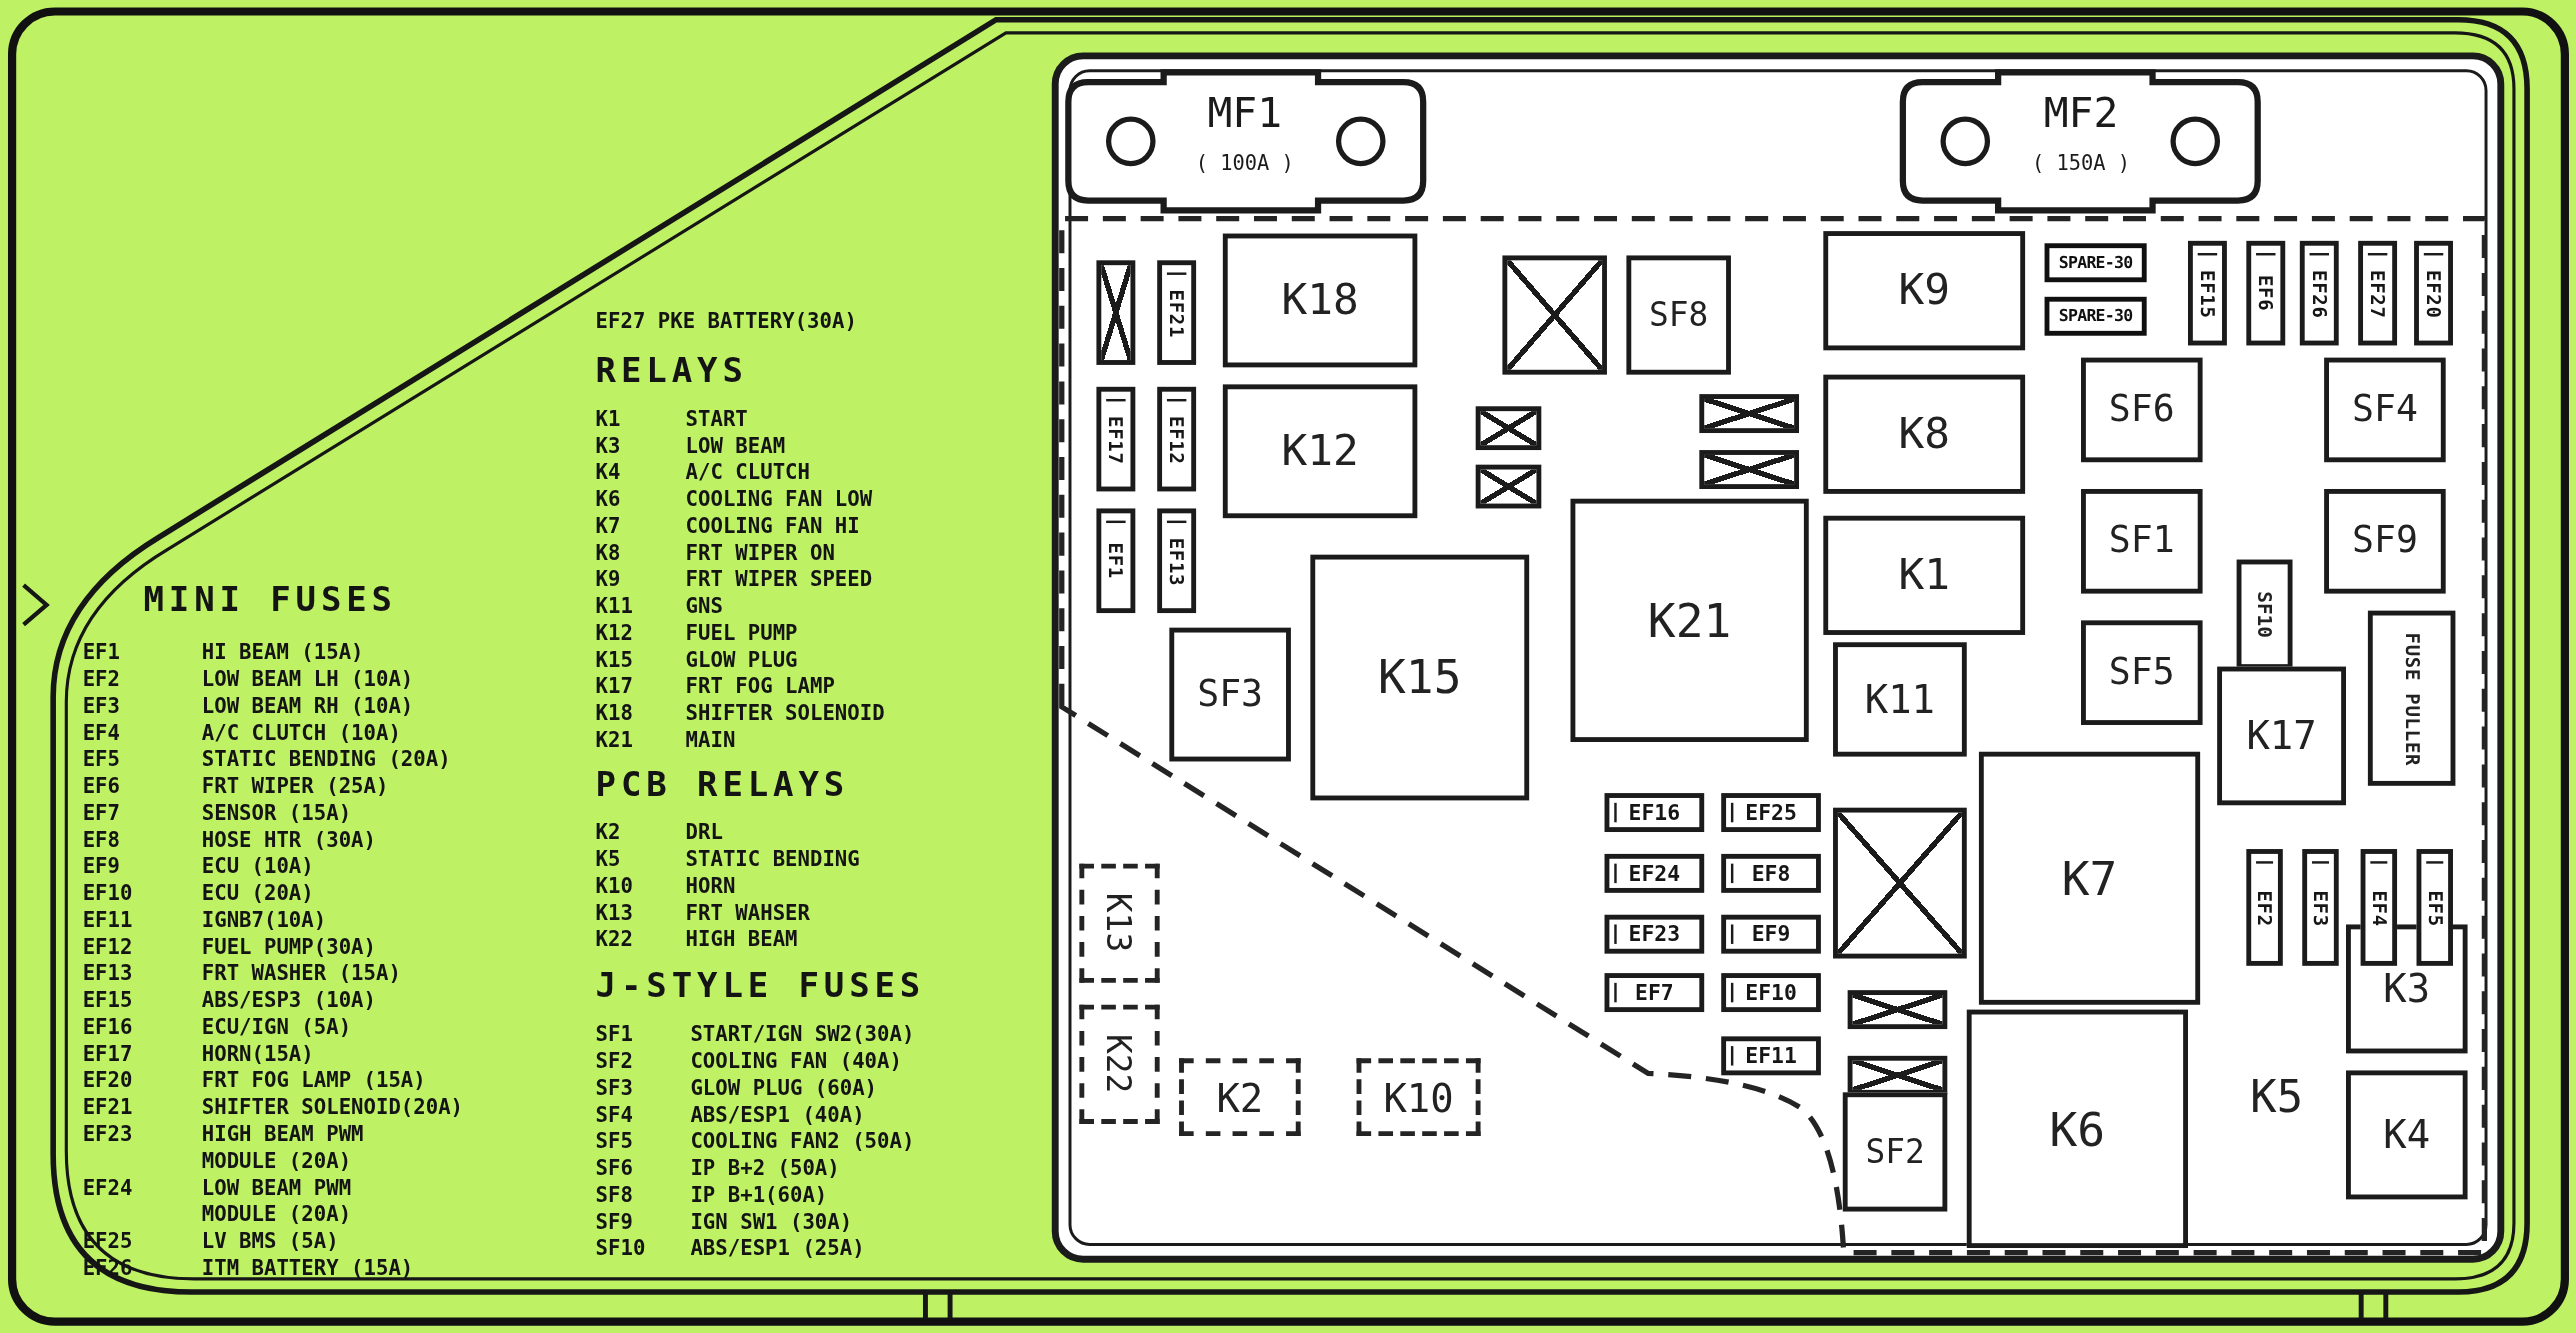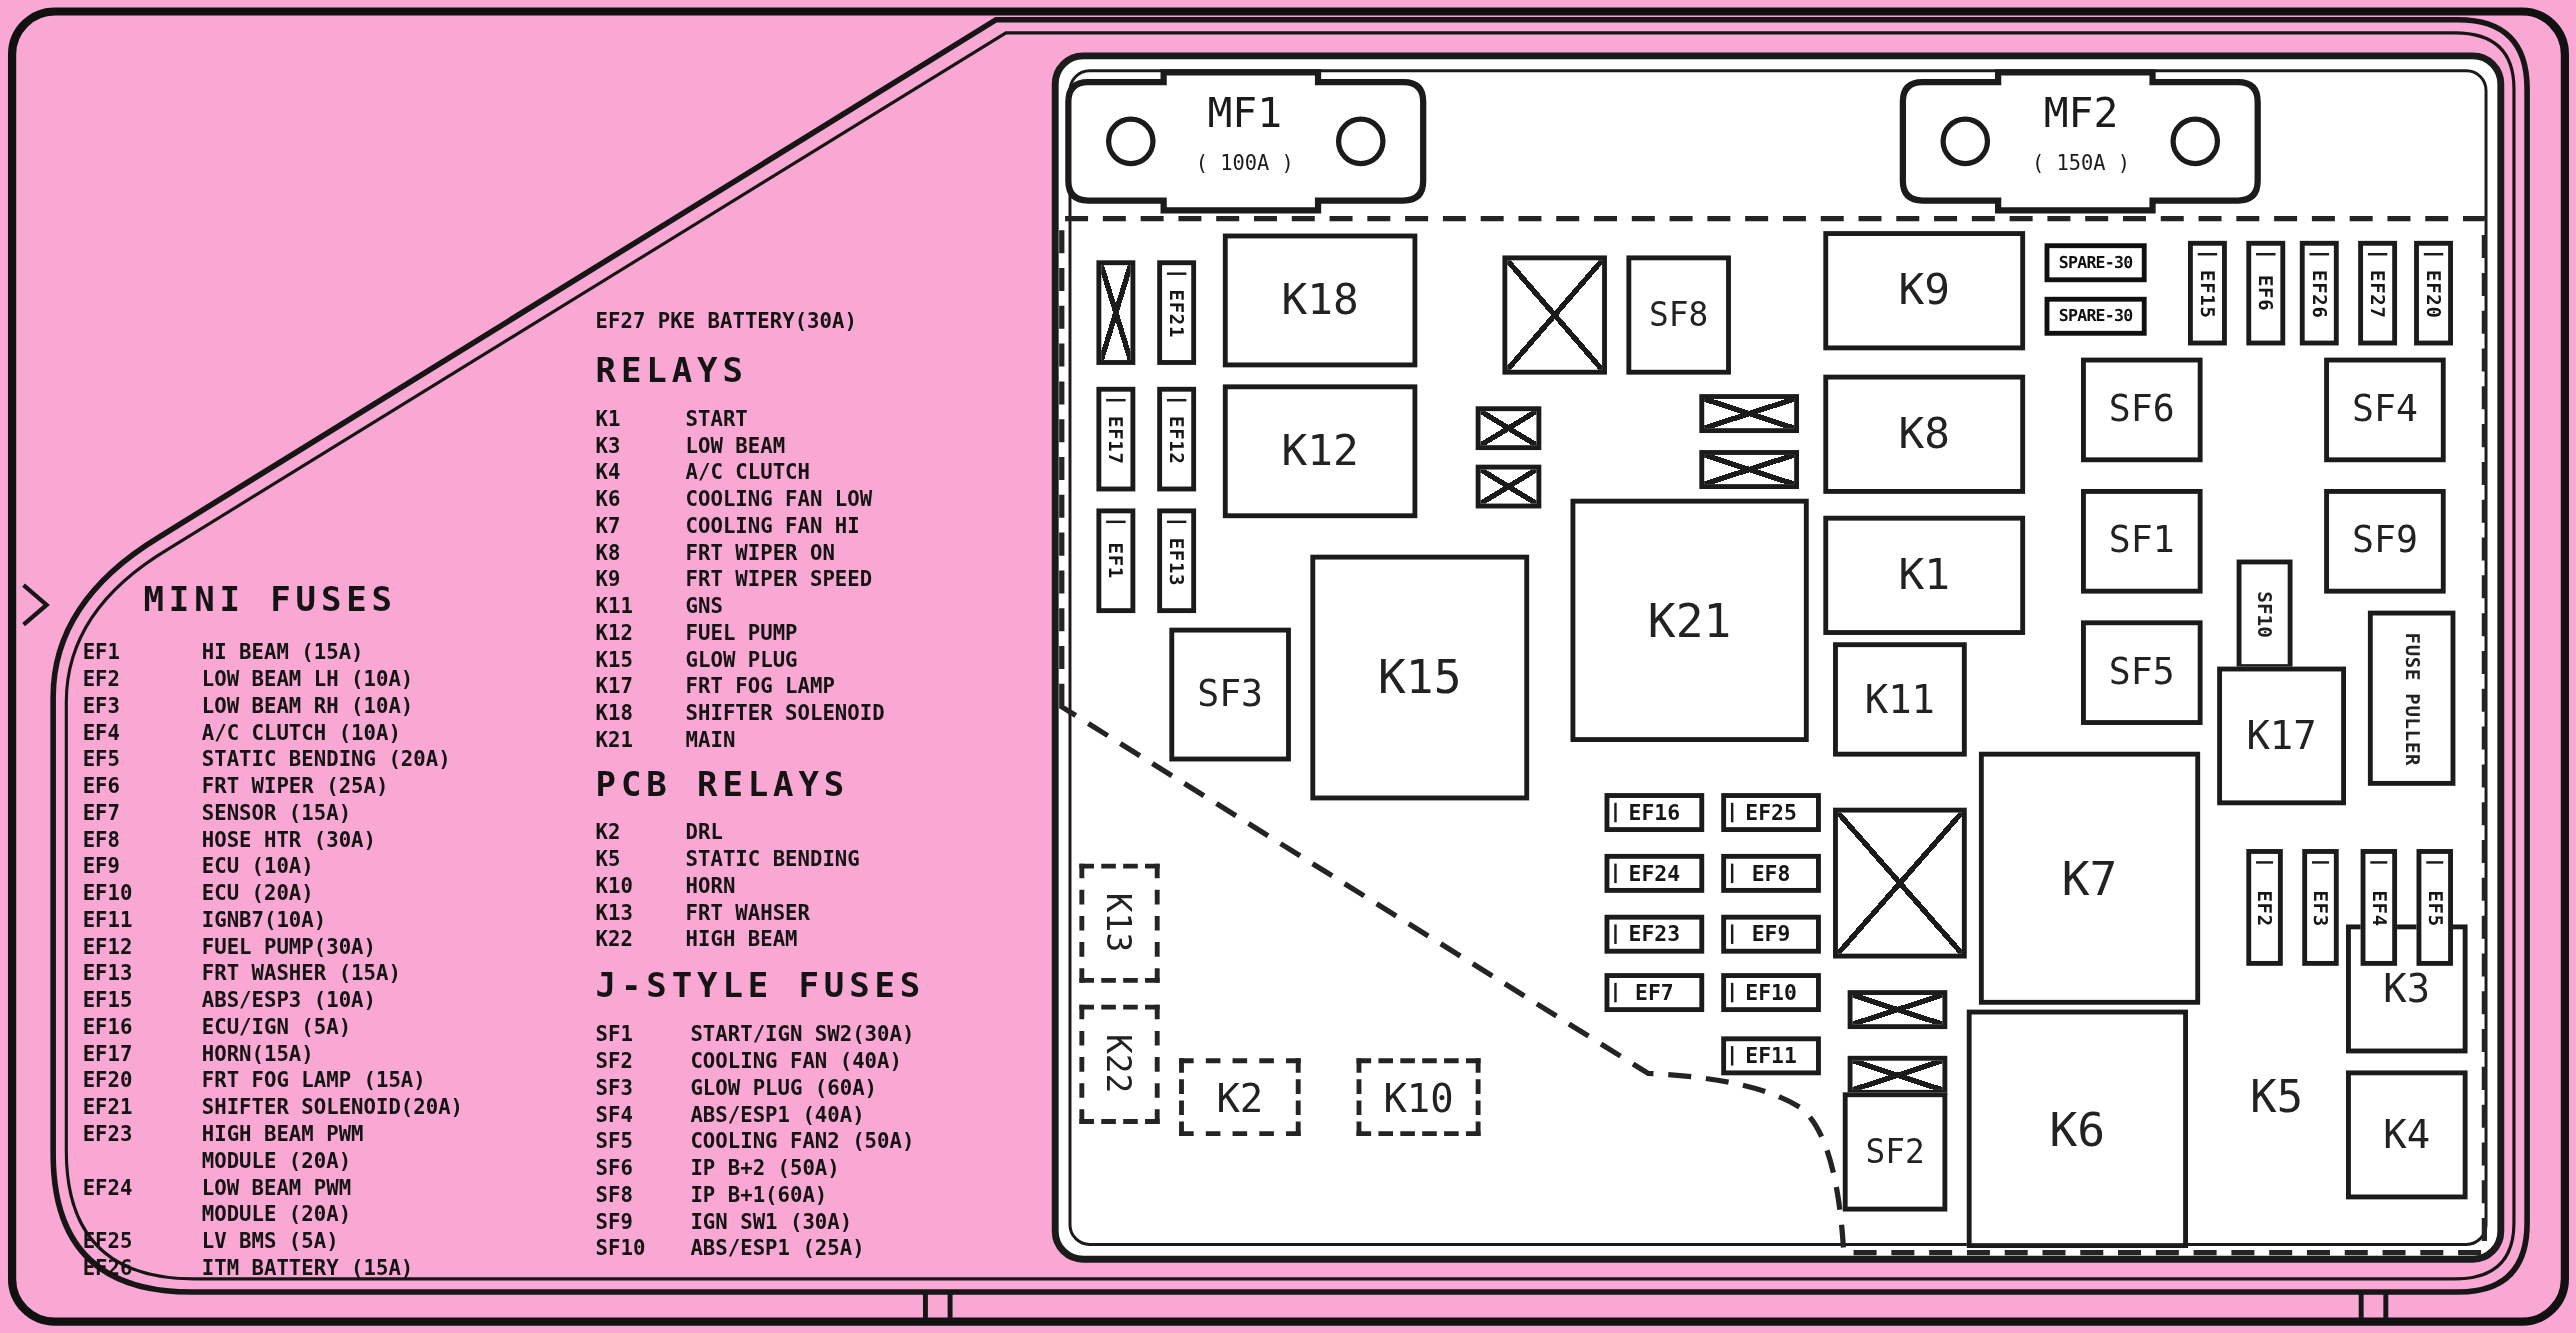--- a/index.html
+++ b/index.html
@@ -1,16 +1,16 @@
 <!DOCTYPE html>
 <html style="font-size:10.8px"><head>
 <meta charset="utf-8">
 <style>
   html,body{margin:0;padding:0;background:#ffffff;}
-  .viewport{position:relative;width:2576px;height:1333px;background:#f9a8d4;overflow:hidden;}
+  .viewport{position:relative;width:2576px;height:1333px;background:#bef264;overflow:hidden;}
   .stage{position:absolute;left:0;top:0;width:1060px;height:548px;
          transform:scale(2.4311,2.4328);transform-origin:0 0;
          font-family:"DejaVu Sans Mono",monospace;color:#1b1b1b;}
   svg.bg{position:absolute;left:0;top:0;width:1060px;height:548px;}
 
   
   .box{position:absolute;box-sizing:border-box;border:2.4px solid #1b1b1b;background:#fff;
        display:flex;align-items:center;justify-content:center;
        font-family:"DejaVu Sans Mono",monospace;color:#222;line-height:1;}
   .b3{border-width:2px;}

